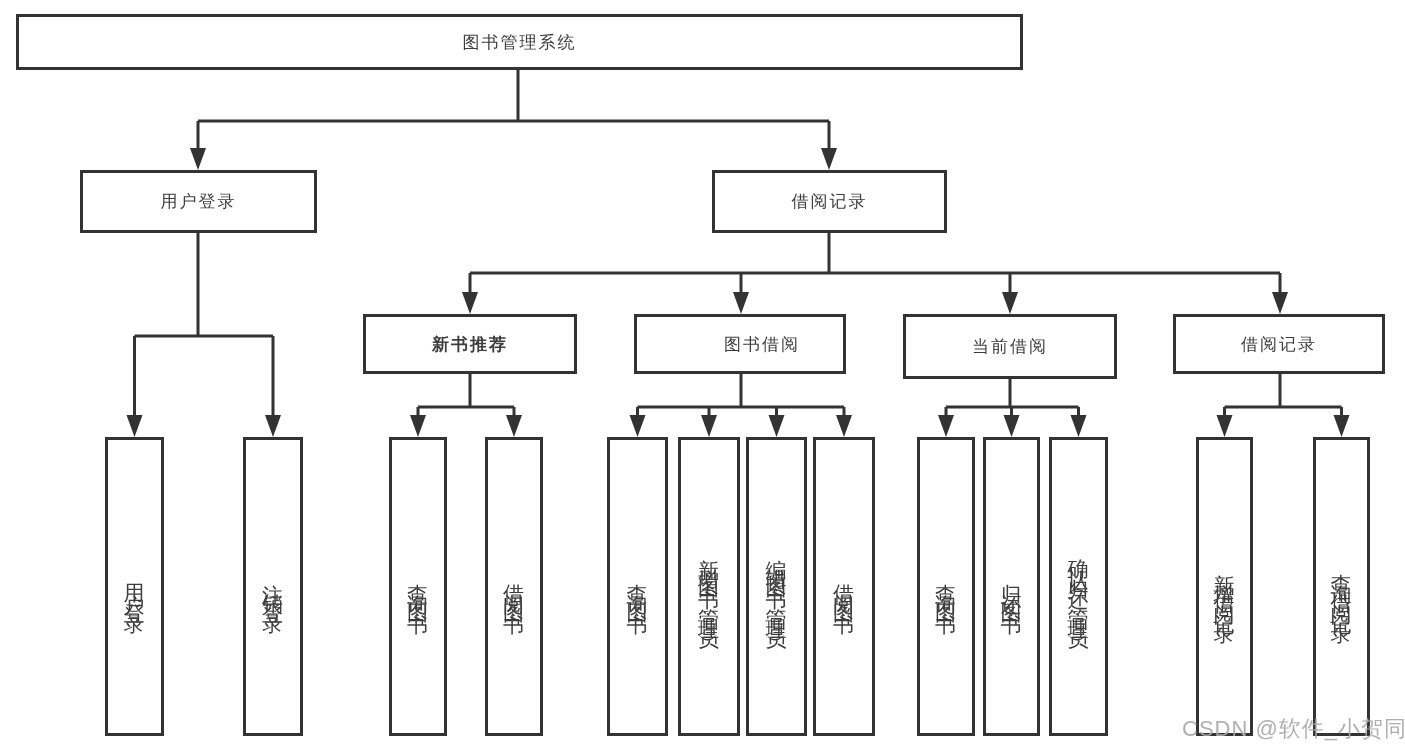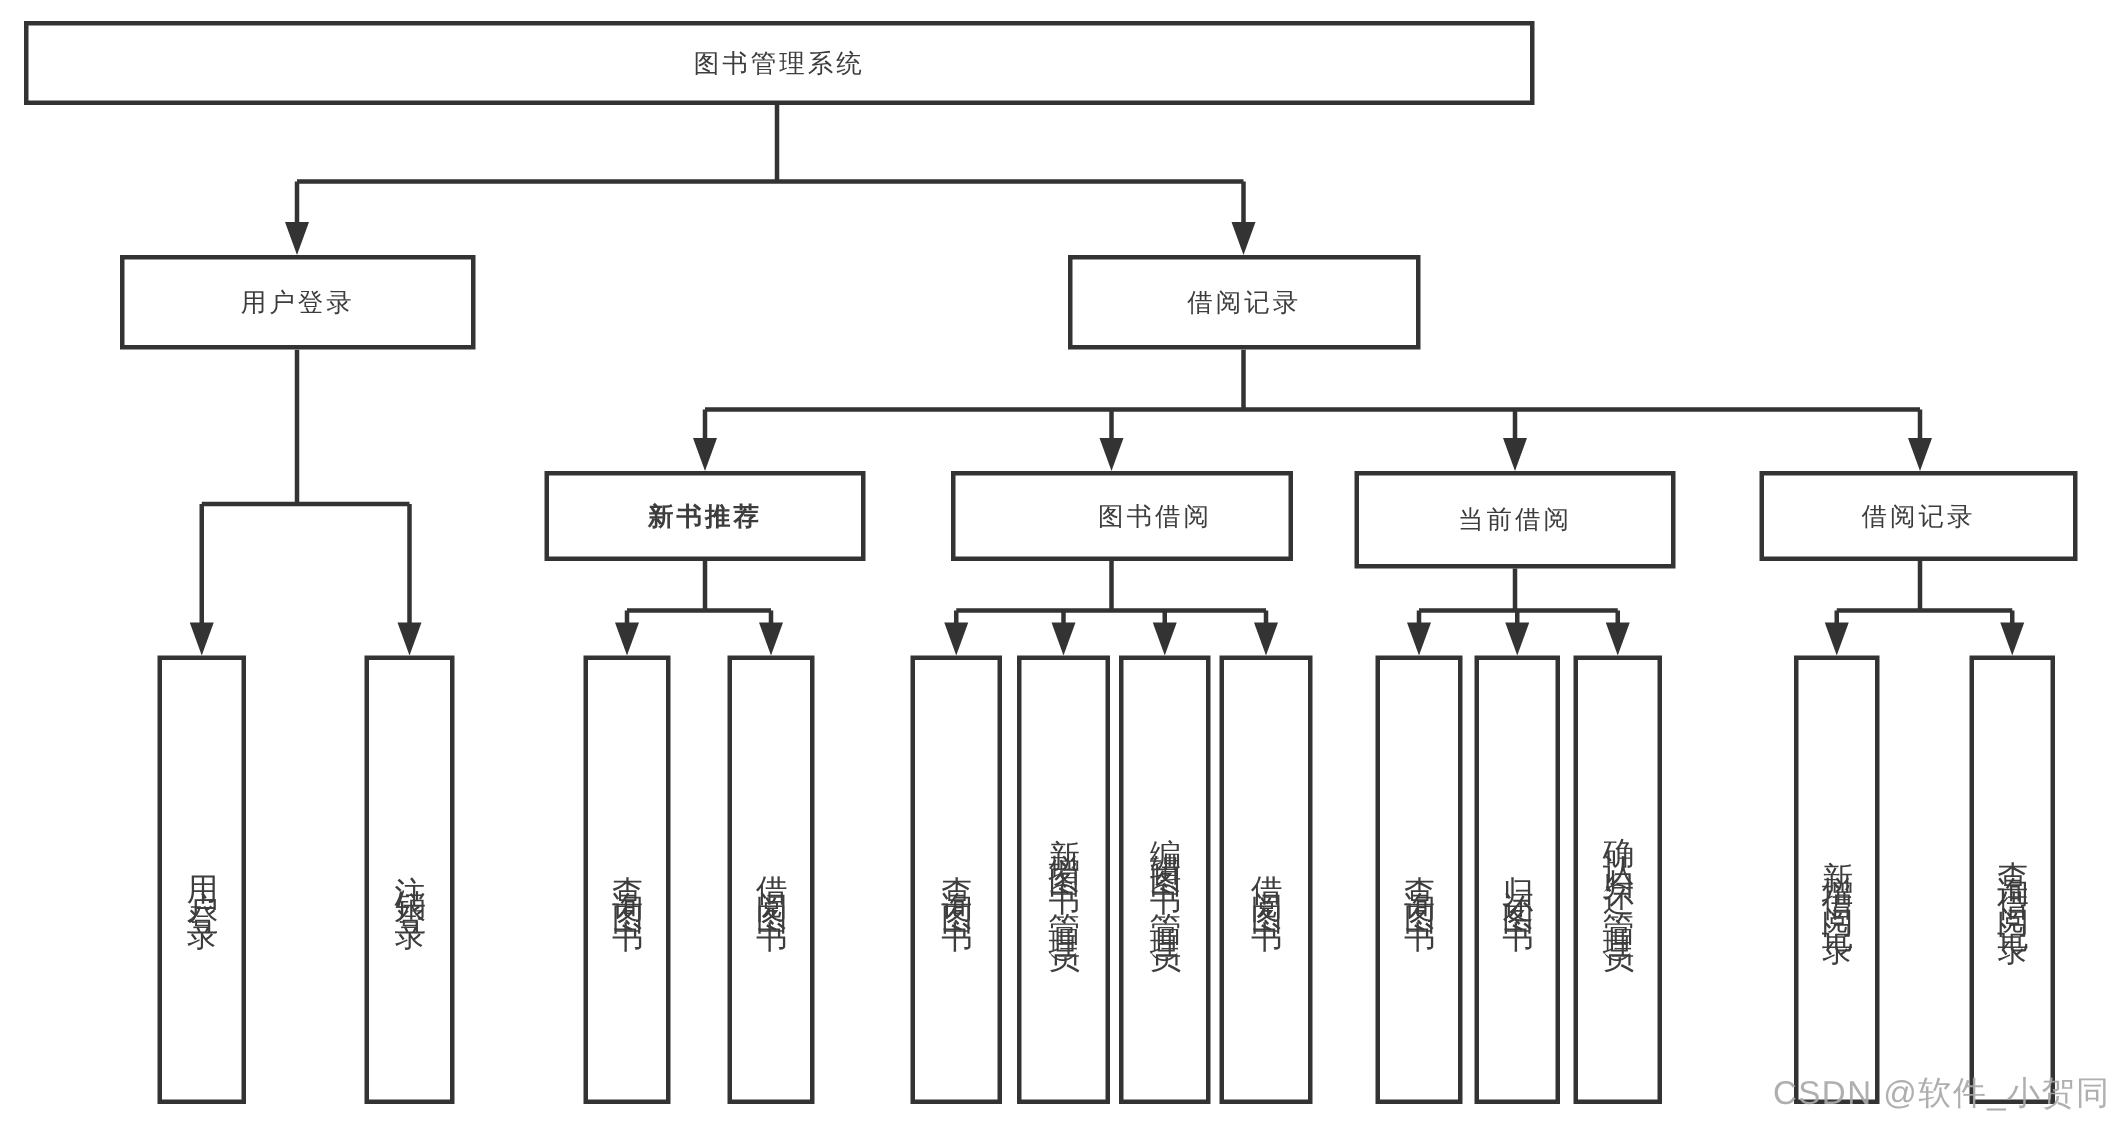--- a/index.html
+++ b/index.html
@@ -103,21 +103,21 @@
   <div class="node h" style="left:80px; top:170px; width:237px; height:63px;">
     <span>用户登录</span>
   </div>
   <div class="node h" style="left:712px; top:170px; width:235px; height:63px;">
     <span>借阅记录</span>
   </div>
 
   <div class="node h" style="left:363px; top:314px; width:214px; height:60px;font-weight:bold;">
     <span>新书推荐</span>
   </div>
-  <div class="node h" style="left:634px; top:314px; width:228px; height:60px;padding-left:44px;">
+  <div class="node h" style="left:634px; top:314px; width:212px; height:60px;padding-left:44px;">
     <span>图书借阅</span>
   </div>
   <div class="node h" style="left:903px; top:314px; width:214px; height:65px;">
     <span>当前借阅</span>
   </div>
   <div class="node h" style="left:1173px; top:314px; width:212px; height:60px;">
     <span>借阅记录</span>
   </div>
 
   <div class="node v" style="left:105px; top:437px; width:59px; height:299px;">

